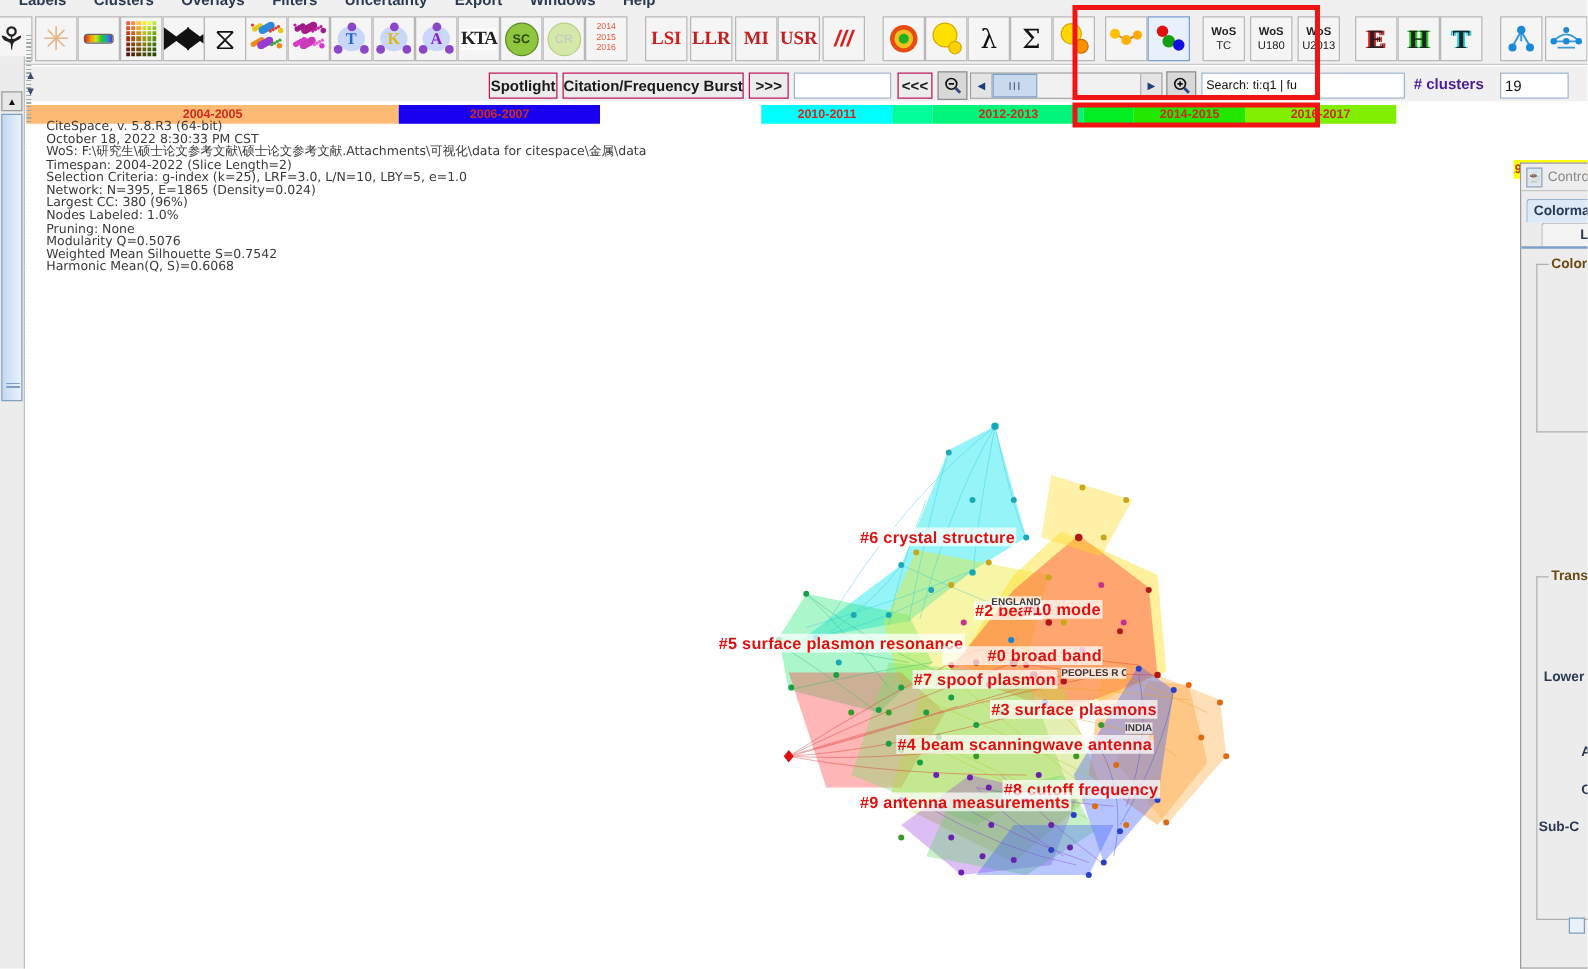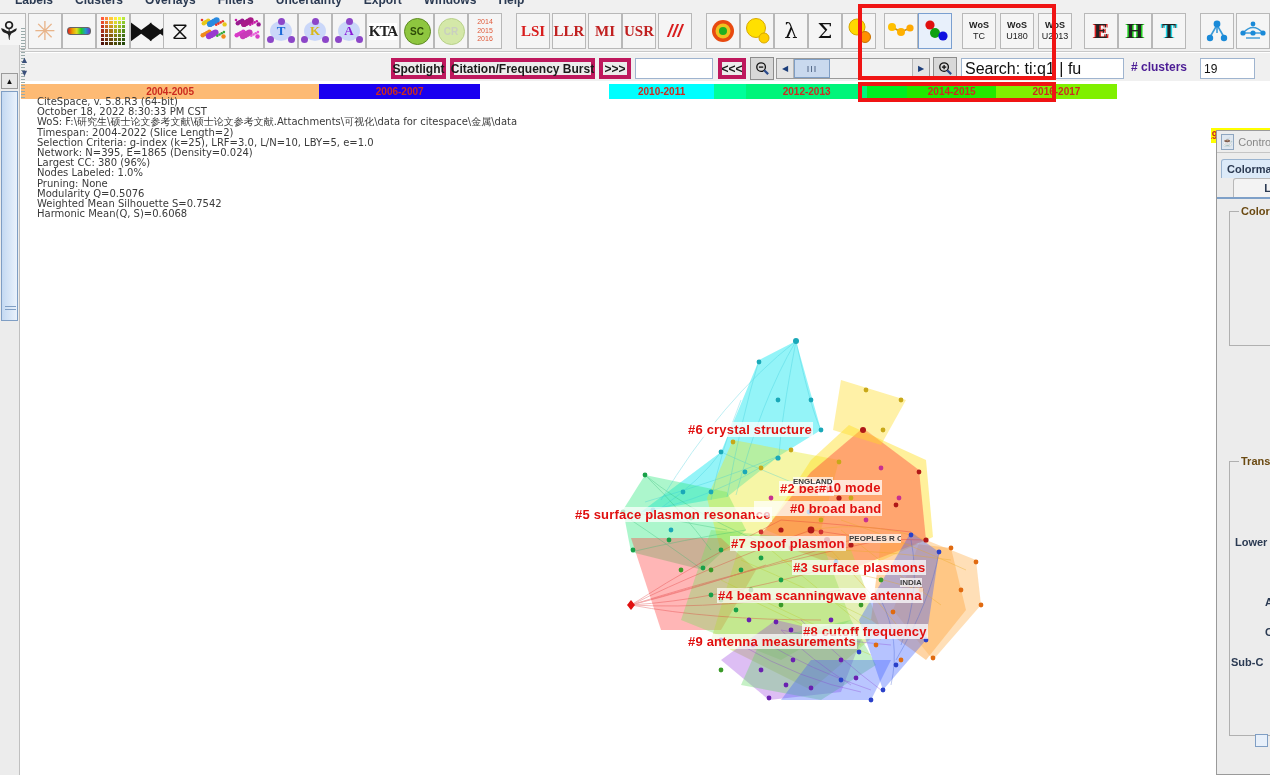--- a/index.html
+++ b/index.html
@@ -121,21 +121,21 @@
   
   .ctrlbar {
     position: absolute;
     top: 53px; left: 0;
     width: 1270px; height: 28px;
     background: #f0f0f0;
   }
   .jbtn {
     position: absolute;
     background: #ececec;
-    border: 4px solid #be185d;
+    border: 1px solid #be185d;
     box-sizing: border-box;
     font-size: 12px;
     font-weight: bold;
     color: #1a1a1a;
     display: flex;
     align-items: center;
     justify-content: center;
     height: 21px;
     top: 58px;
     white-space: nowrap;
@@ -672,21 +672,21 @@
 
 <div class="magbtn" style="left:933px;">
   <svg width="15" height="15" viewBox="0 0 16 16">
     <circle cx="6.5" cy="6.5" r="4.6" fill="none" stroke="#111" stroke-width="1.4"></circle>
     <line x1="4.2" y1="6.5" x2="8.8" y2="6.5" stroke="#111" stroke-width="1.4"></line>
     <line x1="6.5" y1="4.2" x2="6.5" y2="8.8" stroke="#111" stroke-width="1.4"></line>
     <line x1="9.8" y1="9.8" x2="14" y2="14" stroke="#2a4a8a" stroke-width="2.4"></line>
   </svg>
 </div>
 
-<div class="jfield" style="left:961px; width:163px; font-size:16px;">Search: ti:q1 | fu</div>
+<div class="jfield" style="left:961px; width:163px; font-size:10px;">Search: ti:q1 | fu</div>
 <div class="clusterlbl" style="left:1131px;"># clusters</div>
 <div class="jfield" style="left:1200px; width:55px;">19</div>
 
 <div class="timeline" id="timeline-root">
     <div class="band" style="width: 370px; background: #fdba74;">
       <span>2004-2005</span>
     </div>
     <div class="band" style="width: 200px; background: rgb(26, 0, 240);">
       <span>2006-2007</span>
     </div>
@@ -934,21 +934,21 @@
           <circle cx="815" cy="462" r="2.4"></circle>
       </g>
     </g>
   </svg>
 
   
   <div class="clabel" style="left:666px; top:322px;">#6 crystal structure</div>
   <div class="clabel" style="left:553px; top:407px;">#5 surface plasmon resonance</div>
   <div class="clabel" style="left:758px; top:381px;">#2 beam</div>
   <div class="clabel" style="left:797px; top:380px;">#10 mode</div>
-  <div class="clabel" style="left:733px; top:401px;padding-left:36px;">#0 broad band</div>
+  <div class="clabel" style="left:733px; top:417px;padding-left:36px;">#0 broad band</div>
   <div class="clabel" style="left:709px; top:436px;">#7 spoof plasmon</div>
   <div class="clabel" style="left:771px; top:460px;">#3 surface plasmons</div>
   <div class="clabel" style="left:696px; top:488px;">#4 beam scanningwave antenna</div>
   <div class="clabel" style="left:781px; top:524px;">#8 cutoff frequency</div>
   <div class="clabel" style="left:666px; top:534px;">#9 antenna measurements</div>
 
   
   <div class="nlabel" style="left:772px; top:377px;">ENGLAND</div>
   <div class="nlabel" style="left:828px; top:434px; overflow:hidden; width:52px;">PEOPLES R CHINA</div>
   <div class="nlabel" style="left:879px; top:478px;">INDIA</div>

